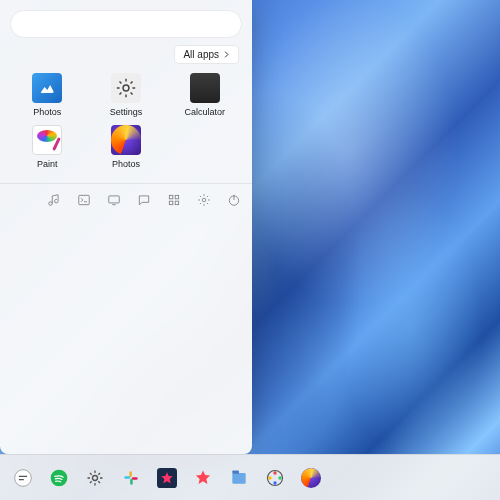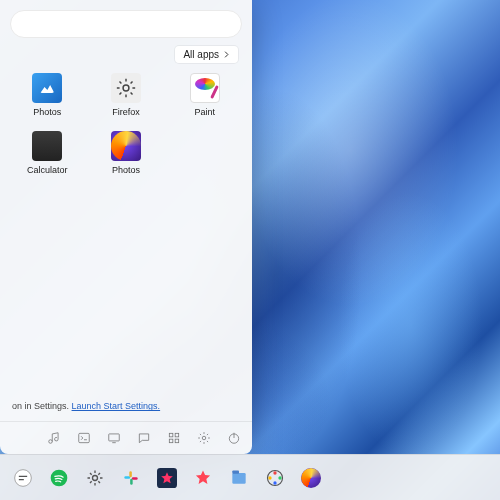--- a/index.html
+++ b/index.html
@@ -34,21 +34,21 @@
     .all-apps {
       align-self: flex-end; margin: 2px 14px 6px 0;
       font-size: 10px; color: #222;
       background: #fff; border: none;
       border-radius: 4px; padding: 3px 8px;
       display: flex; align-items: center; gap: 4px;
       box-shadow: 0 0 0 1px rgba(0,0,0,.05);
     }
     .pinned-grid {
       display: grid; grid-template-columns: repeat(3, 1fr);
-      gap: 6px 0; padding: 0 8px 10px;
+      gap: 0 0; padding: 0 8px 10px;
     }
     .app-tile {
       display: flex; flex-direction: column; align-items: center;
       padding: 4px 0; border-radius: 4px; cursor: pointer;
     }
     .app-icon {
       width: 30px; height: 30px; border-radius: 4px;
       display: flex; align-items: center; justify-content: center;
       margin-bottom: 4px;
     }
@@ -110,25 +110,21 @@
       <div class="app-icon ic-photos"></div>
       <div class="app-label">Photos</div>
     </div>
     <div class="app-tile">
       <div class="app-icon ic-settings">
         <svg width="22" height="22" viewBox="0 0 24 24">
             <circle cx="12" cy="12" r="3.2" fill="none" stroke="#444" stroke-width="1.6"></circle>
             <path d="M12 2v3M12 19v3M2 12h3M19 12h3M4.9 4.9l2.1 2.1M17 17l2.1 2.1M19.1 4.9L17 7M7 17l-2.1 2.1" stroke="#444" stroke-width="1.6"></path>
           </svg>
       </div>
-      <div class="app-label">Firefox</div>
-    </div>
-    <div class="app-tile">
-      <div class="app-icon ic-paint"></div>
-      <div class="app-label">Paint</div>
+      <div class="app-label">Settings</div>
     </div>
     <div class="app-tile">
       <div class="app-icon ic-calc">
         <div class="scr"></div>
           <div class="keys">
             <i></i>
             <i></i>
             <i></i>
             <i></i>
             <i></i>
@@ -137,28 +133,29 @@
             <i></i>
             <i></i>
             <i></i>
             <i></i>
             <i></i>
           </div>
       </div>
       <div class="app-label">Calculator</div>
     </div>
     <div class="app-tile">
+      <div class="app-icon ic-paint"></div>
+      <div class="app-label">Paint</div>
+    </div>
+    <div class="app-tile">
       <div class="app-icon ic-firefox"></div>
       <div class="app-label">Photos</div>
     </div>
   </div>
 
-  <div class="start-footer-hint">
-    <span>on in Settings. </span><a href="#">Launch Start Settings.</a>
-  </div>
 
   <div class="start-botbar">
     <div class="pad"></div>
     <span class="tiny-ic">
         <svg width="14" height="14" viewBox="0 0 24 24">
           <path d="M9 18a3 3 0 11-6 0 3 3 0 016 0zM9 18V5l10-2v11a3 3 0 11-2-2.8" fill="none" stroke="#444" stroke-width="1.4"></path>
         </svg>
       </span>
     <span class="tiny-ic">
         <svg width="14" height="14" viewBox="0 0 24 24">

